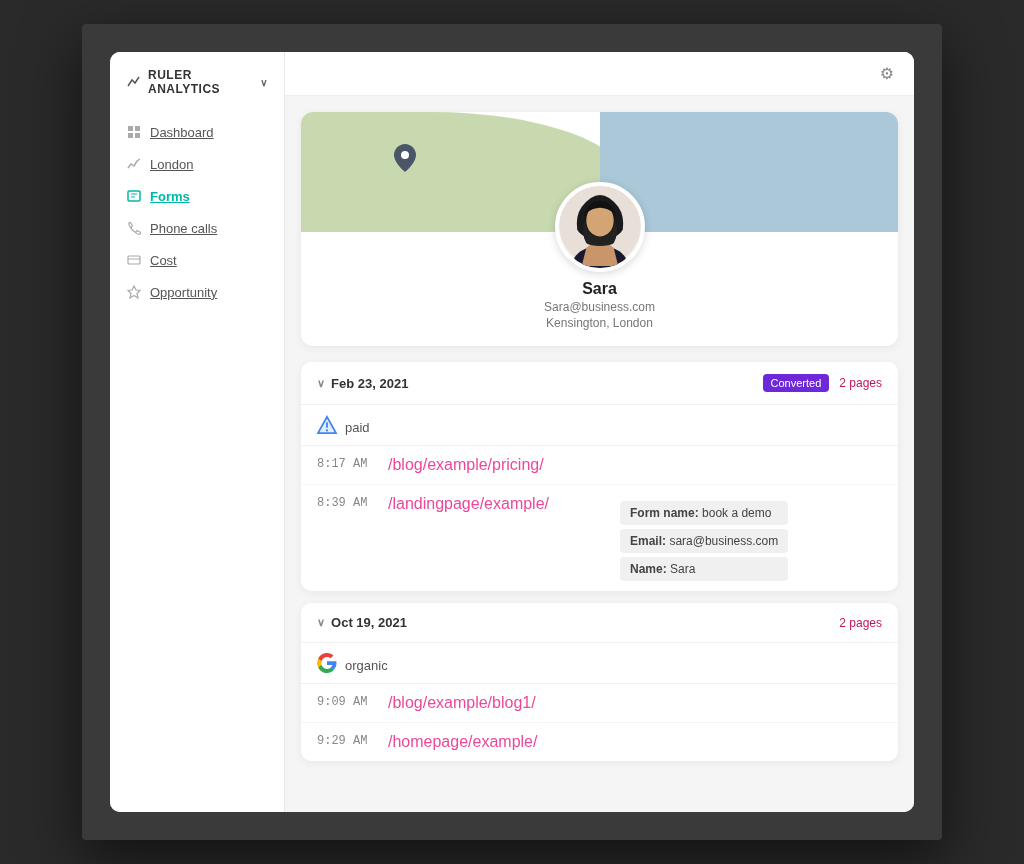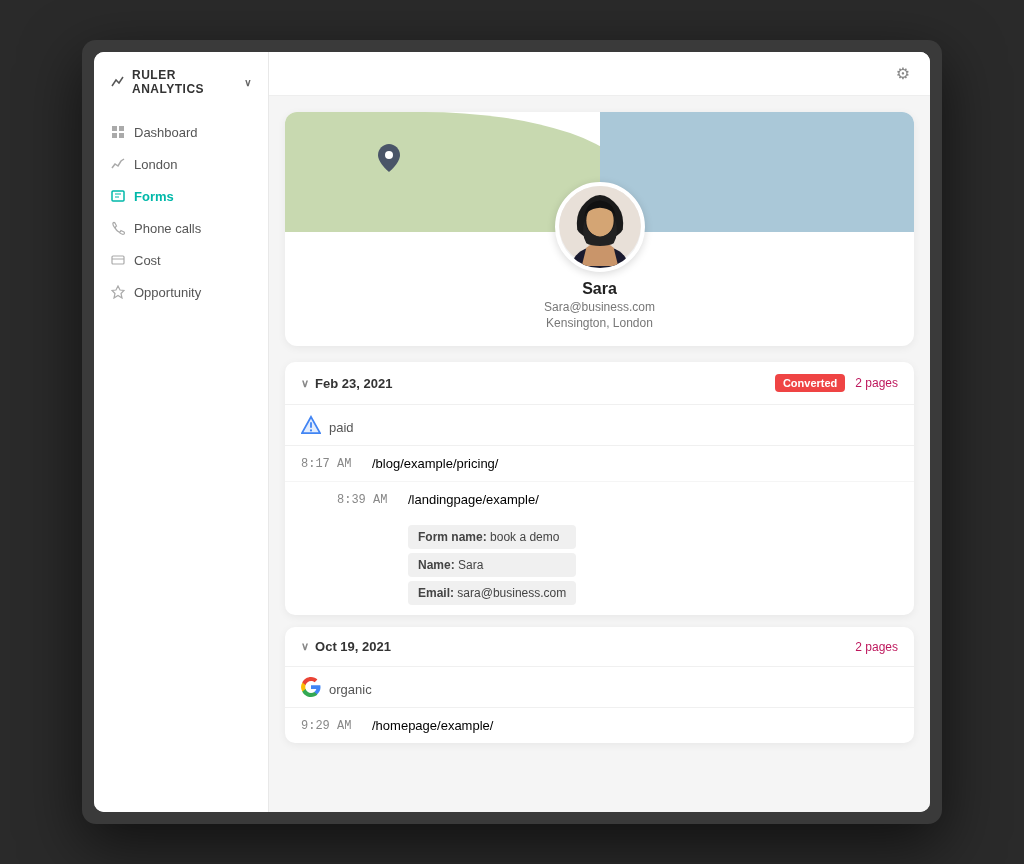--- a/index.html
+++ b/index.html
@@ -7,22 +7,22 @@
       background: #2a2a2a;
       display: flex;
       align-items: center;
       justify-content: center;
       min-height: 100vh;
       font-family: -apple-system, BlinkMacSystemFont, 'Segoe UI', sans-serif;
     }
 
     .outer-shadow {
       background: #3a3a3a;
-      border-radius: 14px;
-      padding: 12px;
+      border-radius: 4px;
+      padding: 28px;
       box-shadow: 0 20px 60px rgba(0,0,0,0.6);
       width: 860px;
     }
 
     .app-window {
       background: #f0f0f0;
       border-radius: 10px;
       overflow: hidden;
       display: flex;
       flex-direction: row;
@@ -63,20 +63,21 @@
     }
 
     .sidebar-nav li {
       display: flex;
       align-items: center;
       gap: 8px;
       padding: 8px 16px;
       font-size: 13px;
       color: #555;
       cursor: pointer;
+      text-decoration: underline;
     }
 
     .sidebar-nav li.active {
       color: #00b8a9;
       font-weight: 600;
     }
 
     .nav-icon {
       width: 16px;
       height: 16px;
@@ -216,24 +217,24 @@
       color: #333;
     }
 
     .session-meta {
       display: flex;
       align-items: center;
       gap: 10px;
     }
 
     .converted-badge {
-      background: #ef4444;
+      background: #6d28d9;
       color: #fff;
       font-size: 11px;
-      font-weight: 700;
+      font-weight: 400;
       padding: 3px 8px;
       border-radius: 4px;
     }
 
     .pages-count {
       font-size: 12px;
       color: #be185d;
     }
 
     .session-source {
@@ -260,22 +261,22 @@
 
     .row-time {
       font-size: 12px;
       color: #888;
       min-width: 55px;
       padding-top: 1px;
       font-family: Liberation Mono, monospace;
     }
 
     .row-url {
-      font-size: 13px;
-      color: #000000;
+      font-size: 16px;
+      color: #ec4899;
     }
 
     .form-details {
       margin-top: 6px;
       display: flex;
       flex-direction: column;
       gap: 4px;
     }
 
     .form-detail-item {
@@ -453,37 +454,37 @@
               <circle cx="11" cy="17" r="1.2" fill="#4285F4"></circle>
             </svg>
             <span>paid</span>
           </div>
 
           <div class="session-row">
             <span class="row-time">8:17 AM</span>
             <span class="row-url" style="cursor:pointer;">/blog/example/pricing/</span>
           </div>
 
-          <div class="session-row" style="flex-direction:column; gap:12px;margin-left:36px;">
+          <div class="session-row" style="flex-direction:row; gap:0;">
             <div style="display:flex; gap:16px;">
               <span class="row-time">8:39 AM</span>
               <span class="row-url" style="cursor:pointer;">/landingpage/example/</span>
             </div>
             <div class="form-details" style="padding-left:71px;">
               <span class="form-detail-item">
                 <span class="label">Form name:</span>
                 <span>book a demo</span>
               </span>
               <span class="form-detail-item">
+                <span class="label">Email:</span>
+                <span>sara@business.com</span>
+              </span>
+              <span class="form-detail-item">
                 <span class="label">Name:</span>
                 <span>Sara</span>
-              </span>
-              <span class="form-detail-item">
-                <span class="label">Email:</span>
-                <span>sara@business.com</span>
               </span>
             </div>
           </div>
         </div>
 
         <div class="session-card">
           <div class="session-header">
             <div class="session-date">
               <span class="chevron-icon">∨</span>
               <span>Oct 19, 2021</span>
@@ -497,20 +498,24 @@
 
             <svg class="google-icon" viewBox="0 0 20 20">
               <path d="M19.5 10.2c0-.7-.1-1.3-.2-1.9H10v3.6h5.3c-.2 1.2-.9 2.2-2 2.8v2.3h3.2c1.9-1.7 3-4.3 3-6.8z" fill="#4285F4"></path>
               <path d="M10 20c2.7 0 4.9-.9 6.5-2.4l-3.2-2.5c-.9.6-2 1-3.3 1-2.5 0-4.7-1.7-5.4-4H1.3v2.6C2.9 17.8 6.2 20 10 20z" fill="#34A853"></path>
               <path d="M4.6 12.1c-.2-.6-.3-1.3-.3-2s.1-1.4.3-2V5.5H1.3C.5 7 0 8.4 0 10s.5 3 1.3 4.5l3.3-2.4z" fill="#FBBC05"></path>
               <path d="M10 3.9c1.4 0 2.7.5 3.7 1.4l2.7-2.7C14.9.9 12.7 0 10 0 6.2 0 2.9 2.2 1.3 5.5l3.3 2.6C5.3 5.6 7.5 3.9 10 3.9z" fill="#EA4335"></path>
             </svg>
             <span>organic</span>
           </div>
 
+          <div class="session-row">
+            <span class="row-time">9:09 AM</span>
+            <span class="row-url" style="cursor:pointer;">/blog/example/blog1/</span>
+          </div>
 
           <div class="session-row">
             <span class="row-time">9:29 AM</span>
             <span class="row-url" style="cursor:pointer;">/homepage/example/</span>
           </div>
         </div>
 
       </div>
 
     </main>

